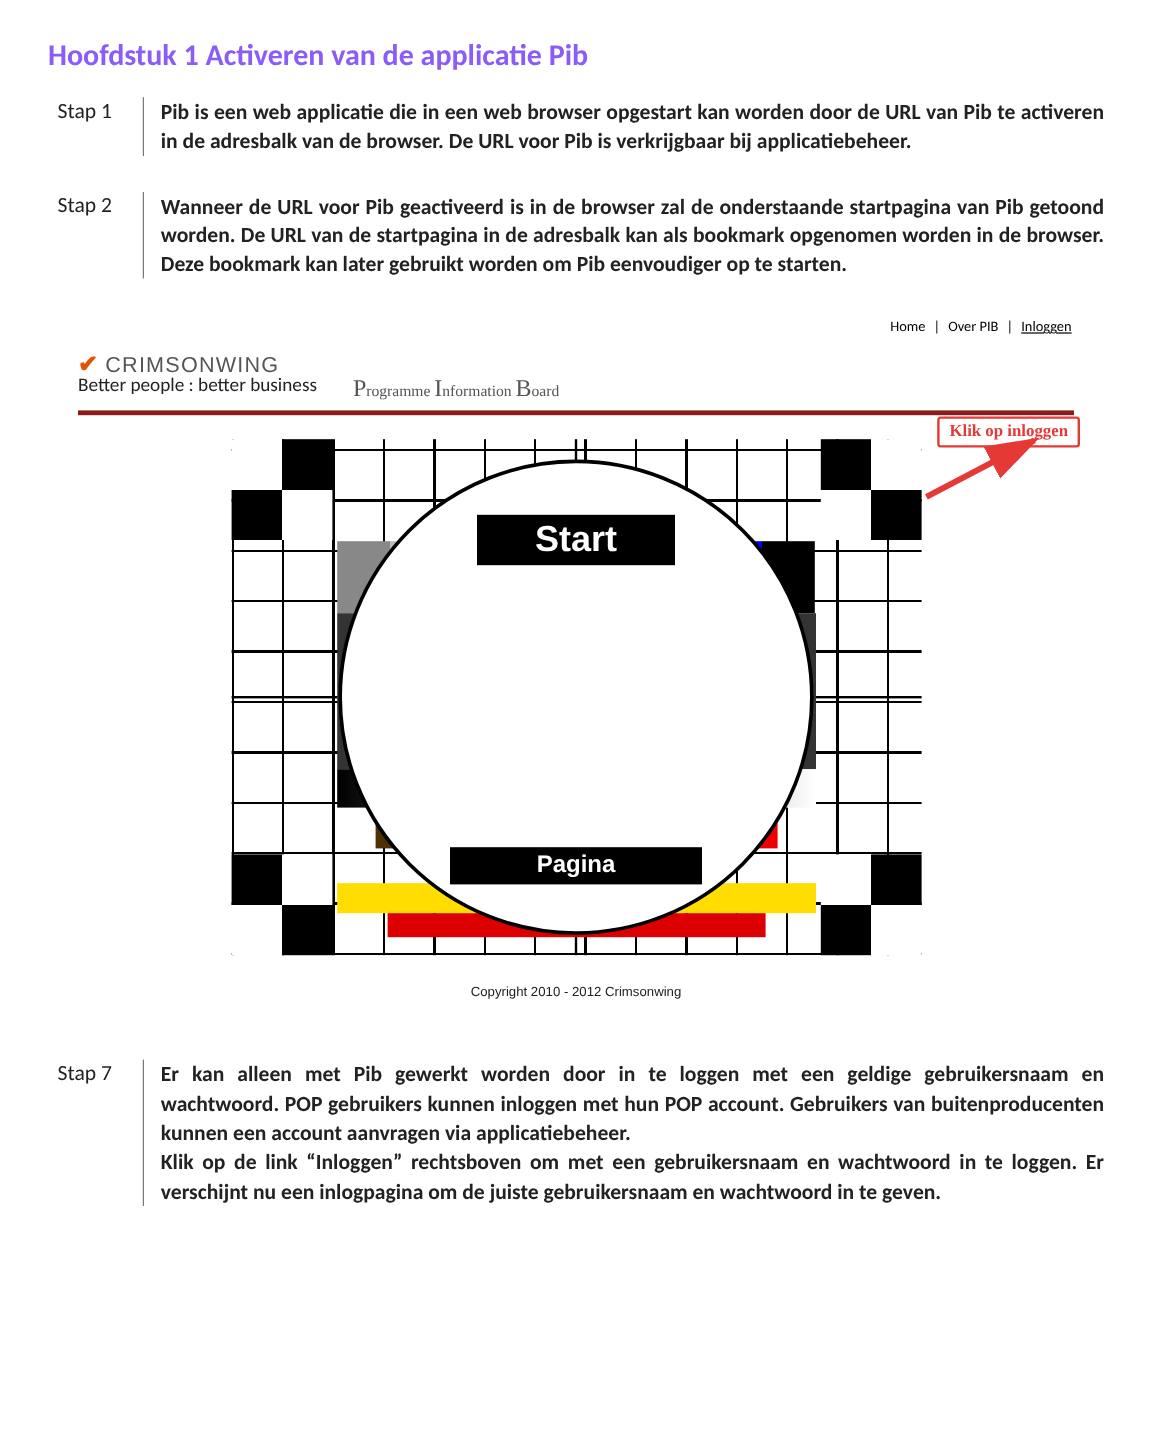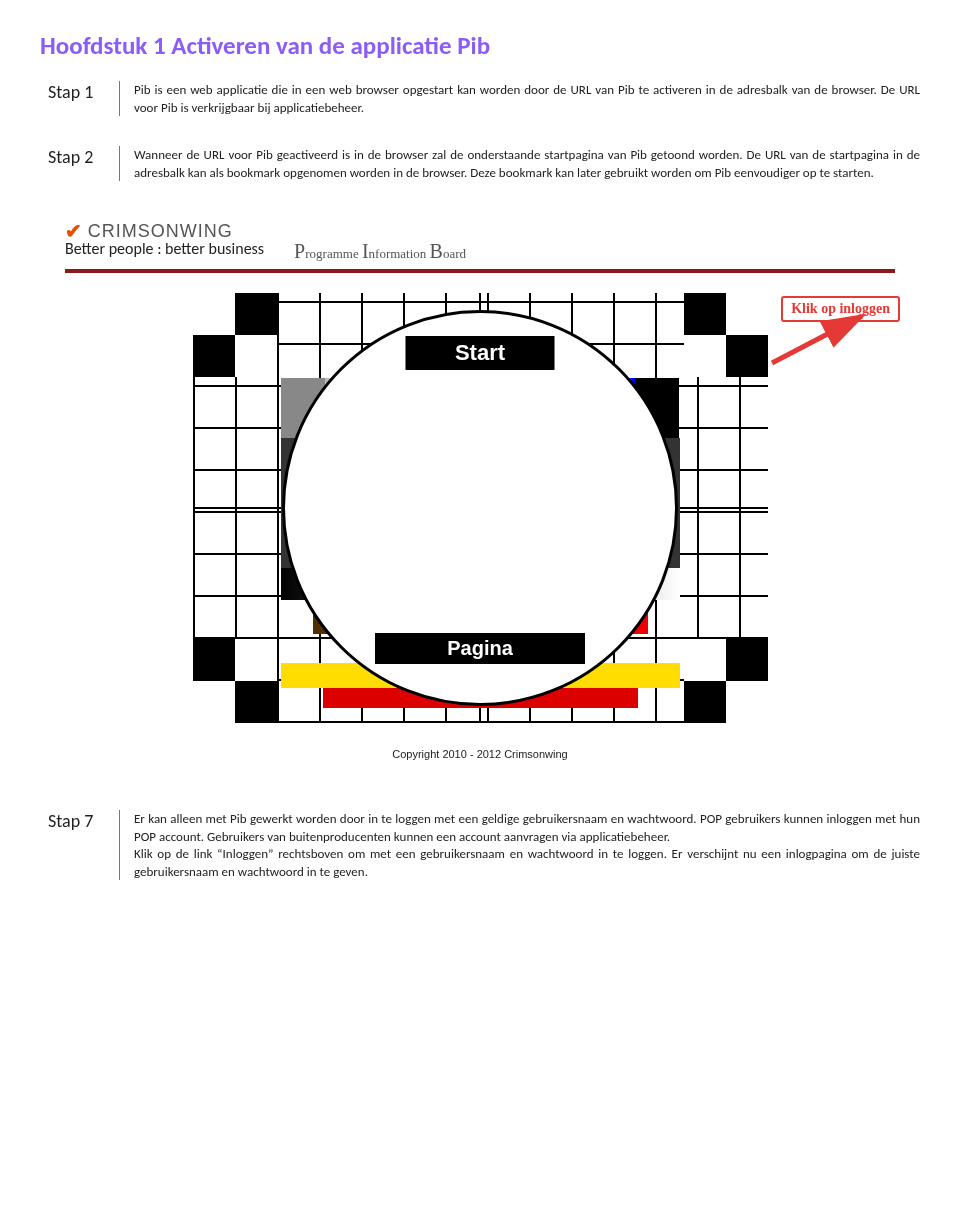--- a/index.html
+++ b/index.html
@@ -24,24 +24,25 @@
   }
   .step-label {
     font-size: 18px;
     padding: 0 14px 0 8px;
     border-right: 1.5px solid #777;
     text-align: left;
     color: #222;
     font-weight: normal;
   }
   .step-body {
-    font-size: 13px;
+    font-size: 18px;
     padding-left: 14px;
     text-align: justify;
     line-height: 1.35;
+    font-weight: bold;
   }
   
   .screenshot {
     width: 830px;
     margin: 10px auto 50px auto;
     position: relative;
   }
   .top-nav {
     text-align: right;
     font-size: 12px;
@@ -126,21 +127,21 @@
     transform: translateX(-50%);
     background: #000;
     color: #fff;
     font-family: Arial, sans-serif;
     font-weight: bold;
     text-align: center;
     padding: 4px 0;
     width: 200px;
     z-index: 5;
   }
-  .lb-start { top: 43px; width: 149px; font-size: 22px; }
+  .lb-start { top: 63px; width: 165px; font-size: 30px; }
   .lb-pagina { top: 340px; width: 210px; font-size: 20px; }
   .colorbars-top {
     position: absolute;
     left: 88px; right: 88px;
     top: 85px; height: 60px;
     display: flex;
   }
   .colorbars-top div { flex: 1; }
   .cb1{background:#888}.cb2{background:#bbb}.cb3{background:#ff0}
   .cb4{background:#0ff}.cb5{background:#0c0}.cb6{background:#f0f}
@@ -237,20 +238,27 @@
   <div class="step-body">Pib is een web applicatie die in een web browser opgestart kan worden door de URL van Pib te activeren in de adresbalk van de browser. De URL voor Pib is verkrijgbaar bij applicatiebeheer.</div>
 </div>
 
 <div class="step-table">
   <div class="step-label">Stap 2</div>
   <div class="step-body">Wanneer de URL voor Pib geactiveerd is in de browser zal de onderstaande startpagina van Pib getoond worden. De URL van de startpagina in de adresbalk kan als bookmark opgenomen worden in de browser. Deze bookmark kan later gebruikt worden om Pib eenvoudiger op te starten.</div>
 </div>
 
 <div class="screenshot">
 
+  <div class="top-nav">
+    <span>Home</span>
+    <span>|</span>
+    <span>Over PIB</span>
+    <span>|</span>
+    <span style="text-decoration:underline">Inloggen</span>
+  </div>
 
   <div class="brandbar">
     <div class="logozone">
       <div class="brand">
         <span class="check">✔</span>
         <span class="name">CRIMSONWING</span>
       </div>
       <span class="tagline">Better people : better business</span>
     </div>
     <div class="pib">

